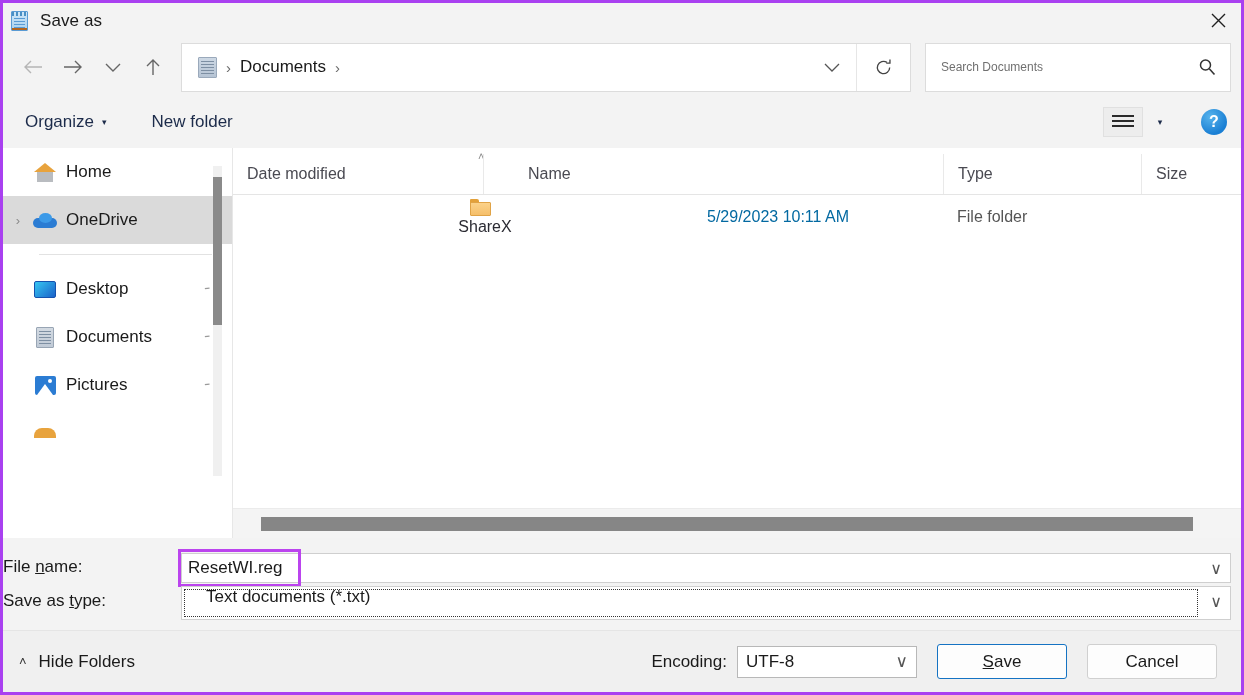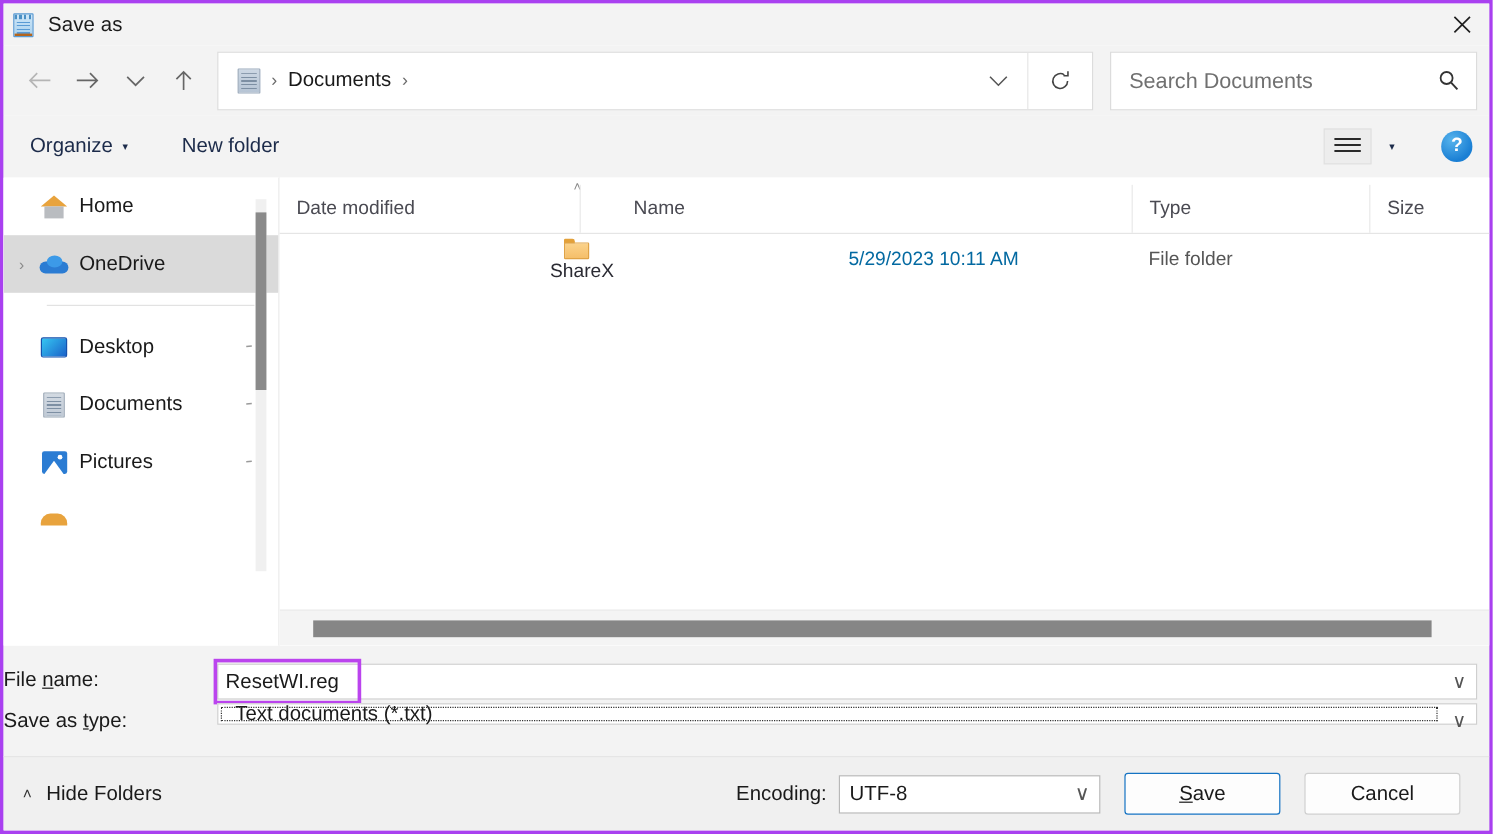--- a/index.html
+++ b/index.html
@@ -93,21 +93,21 @@
   .addr-refresh { width:54px; display:flex; align-items:center; justify-content:center; color:#444;
                   border-left:1px solid #e6e6e6; height:100%; }
   .searchbox {
     width: 306px; flex: 0 0 306px; height: 49px; margin-left: 14px;
     background: #ffffff; border: 1px solid #dcdcdc;
     display:flex; align-items:center;
   }
   .search-input {
     flex:1 1 auto; border:none; outline:none;
     font-family: "Liberation Sans", sans-serif;
-    font-size: 18px; color:#333; padding-left: 15px; background:transparent;
+    font-size: 12px; color:#333; padding-left: 15px; background:transparent;
   }
   .search-input::placeholder { color:#707070; }
   .search-ico { width:46px; display:flex; align-items:center; justify-content:center; color:#333; }
 
   
   .cmdbar {
     height: 52px; flex: 0 0 52px;
     background: #f3f3f3;
     display:flex; align-items:center;
     padding: 0 14px 0 22px;
@@ -238,38 +238,38 @@
     font-size:17px; color:#1a1a1a;
   }
   .name-caret { position:absolute; right:0; top:0; width:30px; height:30px;
     display:flex;align-items:center;justify-content:center;color:#555;}
   .annot-box {
     position:absolute; left:-3px; top:-4px; width:123px; height:38px;
     border:3px solid #bb44ee; pointer-events:none;
   }
   .typeWrap { position:relative; flex:1 1 auto; margin-right:10px; height:30px; }
   .typeField {
-    width:100%; height:18px; background:#fff; border:1px solid #cfcfcf;
-    display:flex; align-items:center; padding-left:14px;
+    width:100%; height:34px; background:#fff; border:1px solid #cfcfcf;
+    display:flex; padding-left:24px;
     font-size:17px; color:#1a1a1a; position:relative;
   }
   .focus-dots { position:absolute; left:2px; top:2px; right:32px; bottom:2px;
     border:1px dotted #333; }
   .type-caret { position:absolute; right:0; top:0; width:30px; height:30px;
     display:flex;align-items:center;justify-content:center;color:#555;}
 
   
   .footer { flex:0 0 62px; background:#f0f0f0; display:flex; align-items:center;
     padding: 0 24px 0 16px; border-top:1px solid #e5e5e5; }
   .hidefolders { display:flex; align-items:center; font-size:17px; color:#1a1a1a; cursor:default; }
   .hf-chev { margin-right:12px; color:#333; font-size:13px; }
   .foot-spacer { flex:1 1 auto; }
   .enc-label { font-size:17px; color:#1a1a1a; margin-right:10px; }
   .enc-select {
-    width: 218px; height:32px; background:#fff; border:1px solid #b8b8b8;
+    width: 180px; height:32px; background:#fff; border:1px solid #b8b8b8;
     display:flex; align-items:center; padding-left:8px; font-size:17px; color:#1a1a1a;
     position:relative;
   }
   .enc-caret { position:absolute; right:8px; color:#555; }
   .btn {
     width: 130px; height: 35px; background:#fdfdfd; border:1px solid #d0d0d0;
     border-radius:3px; display:flex; align-items:center; justify-content:center;
     font-size:17px; color:#1a1a1a; margin-left: 20px; cursor:default;
   }
   .btn.default { border:1px solid #1573c3; }

